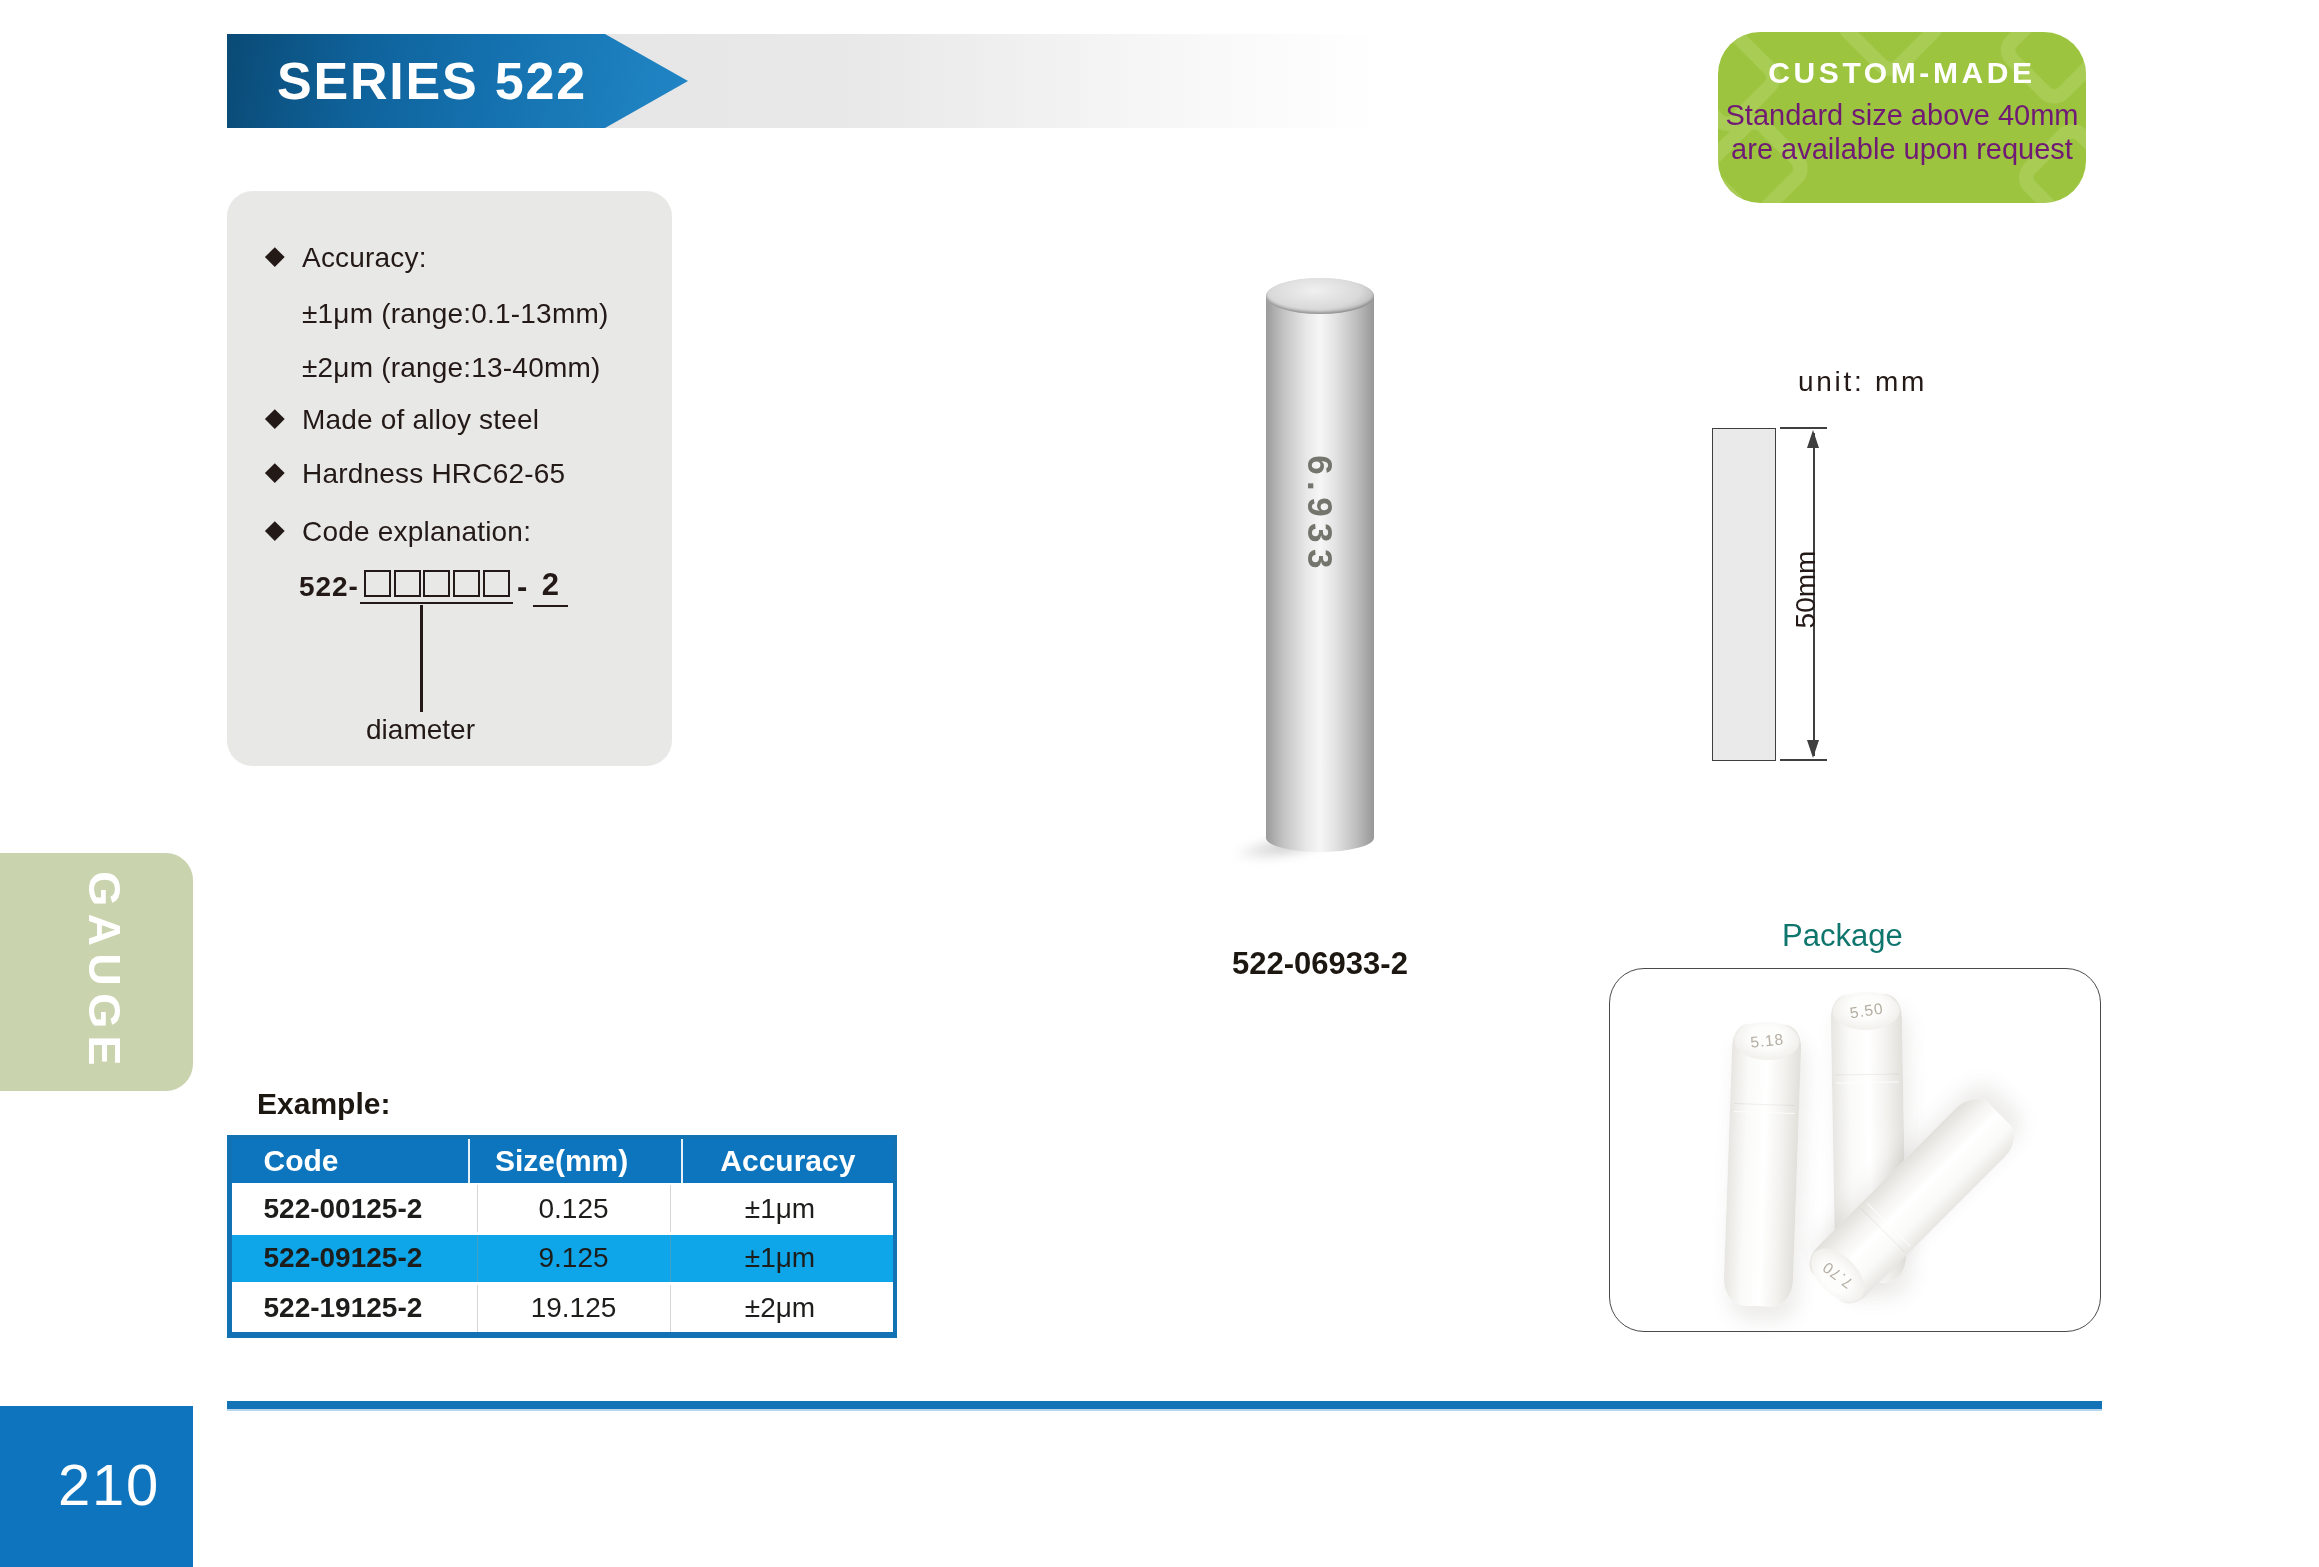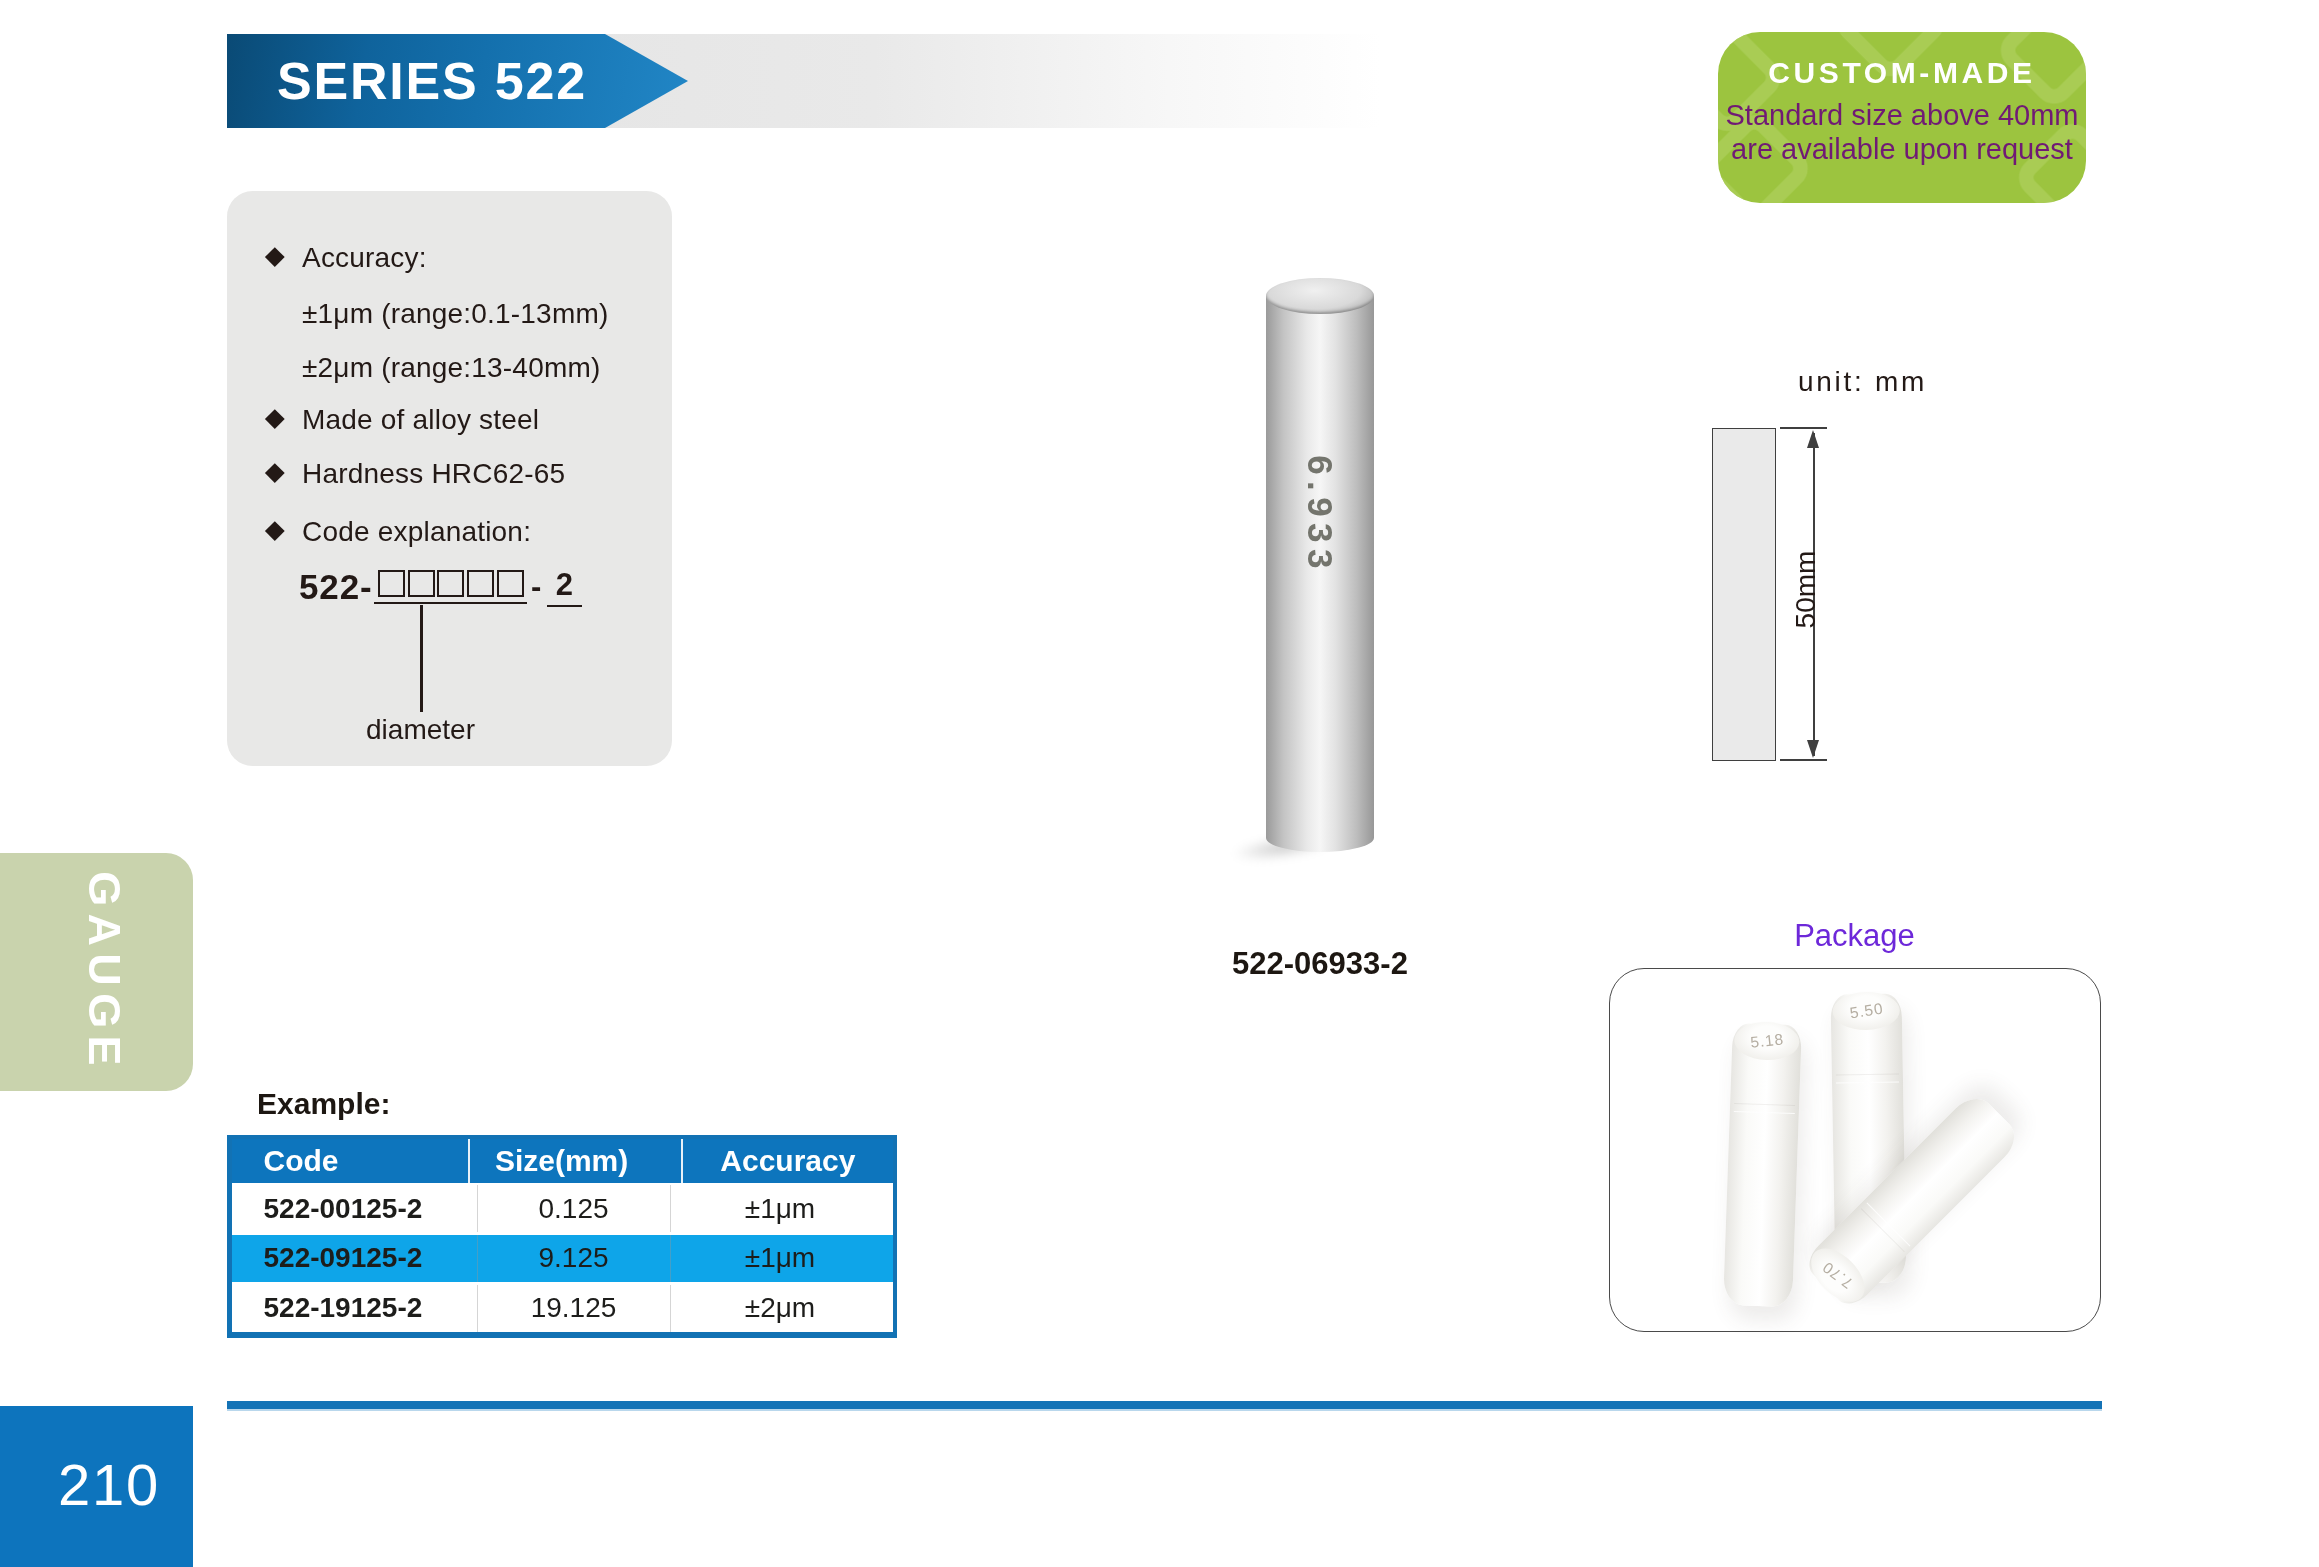--- a/index.html
+++ b/index.html
@@ -24,21 +24,21 @@
   .badge-title{position:relative;margin-top:23.6px;color:#ffffff;font-weight:bold;font-size:30px;letter-spacing:3.6px;}
   .badge-line{position:relative;color:#701a75;font-size:29px;line-height:34px;}
   .badge-line.first{margin-top:8.2px;}
 
   
   .features{position:absolute;left:227px;top:191px;width:445px;height:575px;background:#e8e8e7;border-radius:25.5px;}
   .feat-row{position:absolute;left:0;width:100%;height:36px;}
   .bullet{position:absolute;left:41px;top:10px;width:13.6px;height:13.6px;background:#231916;transform:rotate(45deg);}
   .feat-text{position:absolute;left:75px;top:0;font-size:28px;line-height:36px;white-space:nowrap;letter-spacing:0.2px;}
   .code-line{position:absolute;left:72px;top:375px;display:flex;align-items:center;height:42px;}
-  .code-prefix{font-size:35px;font-weight:bold;letter-spacing:0.9px;}
+  .code-prefix{font-size:28px;font-weight:bold;letter-spacing:0.9px;}
   .code-boxes{display:inline-flex;border-bottom:2.7px solid #231916;padding:0 3.6px 5.5px 3.6px;margin-left:1.8px;}
   .code-box{width:23px;height:23px;border:2.7px solid #231916;margin-right:2.7px;background:transparent;}
   .code-box:last-child{margin-right:0;}
   .code-dash{font-size:31px;font-weight:bold;margin:0 5.5px 0 3.6px;}
   .code-suffix{font-size:31px;font-weight:bold;border-bottom:2.7px solid #231916;padding:0 9px 1.8px 9px;}
   .code-vline{position:absolute;left:193px;top:414px;width:2.7px;height:107px;background:#231916;}
   .diameter-label{position:absolute;left:121px;top:523px;width:145px;text-align:center;font-size:28px;}
 
   
   .pin-shadow{position:absolute;left:1215px;top:832px;width:136px;height:31px;border-radius:50%;
@@ -61,21 +61,21 @@
   .dim-tick.top{left:1780px;top:427px;width:47px;}
   .dim-tick.bottom{left:1780px;top:759px;width:47px;}
   .dim-line{position:absolute;left:1813px;top:433px;width:1.8px;height:323px;background:#3f3f3f;}
   .dim-arrow{position:absolute;left:1807px;width:0;height:0;border-left:6.4px solid transparent;border-right:6.4px solid transparent;}
   .dim-arrow.up{top:430px;border-bottom:18px solid #3f3f3f;}
   .dim-arrow.down{top:740px;border-top:18px solid #3f3f3f;}
   .dim-label{position:absolute;left:1755px;top:573px;width:100px;height:33px;line-height:33px;text-align:center;
     transform:rotate(-90deg);font-size:28px;color:#231916;}
 
   
-  .package-title{position:absolute;left:1782px;top:918px;width:145px;text-align:center;font-size:31px;color:#6d28d9;}
+  .package-title{position:absolute;left:1782px;top:918px;width:145px;font-size:31px;color:#0f766e;}
   .package-box{position:absolute;left:1609px;top:968px;width:492px;height:364px;border:1.8px solid #4a4a4a;
     border-radius:35px;background:#ffffff;box-sizing:border-box;}
   .tube{position:absolute;background:linear-gradient(90deg,#e7e6e2 0%,#fafaf8 25%,#ffffff 52%,#f3f2ef 76%,#e1e0db 100%);
     border-radius:16.4px 16.4px 20px 20px/23.6px 23.6px 27px 27px;box-shadow:5.5px 14.5px 20px rgba(80,70,60,0.10);}
   .tube-cap{position:absolute;left:1.8px;right:1.8px;top:-1.8px;height:38px;border-radius:50%;
     background:radial-gradient(ellipse at 50% 40%,#fdfdfc 35%,#f0efeb 75%,#dededa 100%);
     display:flex;align-items:center;justify-content:center;}
   .tube-cap-label{font-size:15.5px;color:#b5aea2;transform:rotate(-8deg);letter-spacing:0.9px;}
   .tube-shoulder{position:absolute;left:3.6px;right:3.6px;top:80px;height:7.3px;
     border-top:1.8px solid rgba(120,115,105,0.10);border-bottom:0.9px solid rgba(255,255,255,0.8);}

